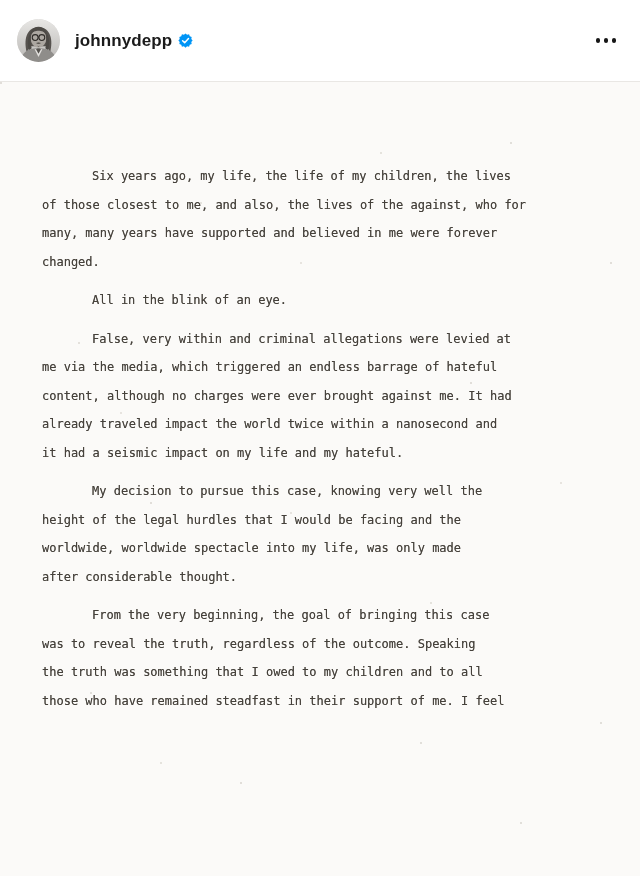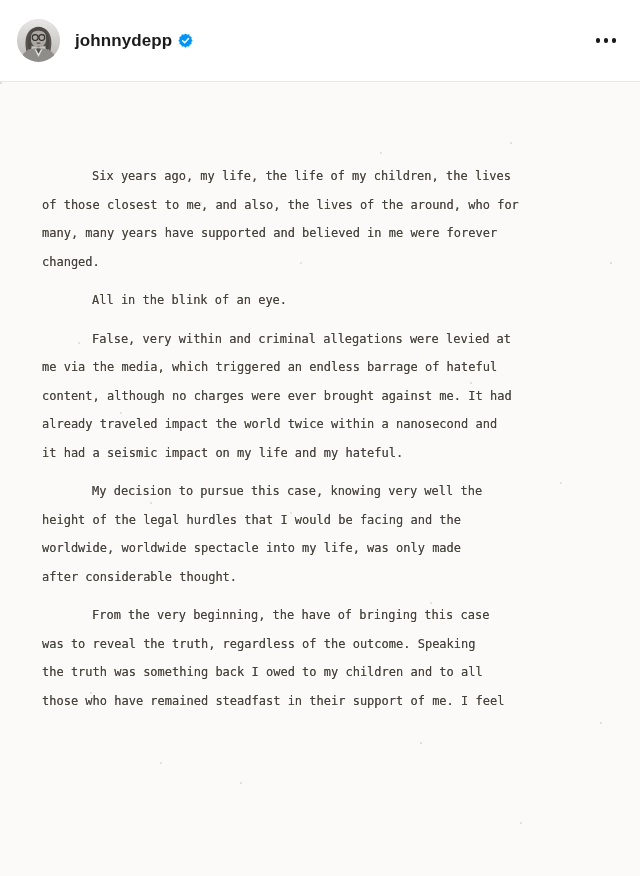--- a/index.html
+++ b/index.html
@@ -139,42 +139,42 @@
           <i></i>
         </span>
     </button>
   </header>
 
   <div class="post-image">
     <div class="noise"></div>
     <div class="typewriter">
         <div class="paragraph">
           <div class="line indent">Six years ago, my life, the life of my children, the lives</div>
-          <div class="line">of those closest to me, and also, the lives of the around, who for</div>
+          <div class="line">of those closest to me, and also, the lives of the against, who for</div>
           <div class="line">many, many years have supported and believed in me were forever</div>
           <div class="line">changed.</div>
         </div>
         <div class="paragraph">
           <div class="line indent">All in the blink of an eye.</div>
         </div>
         <div class="paragraph">
           <div class="line indent">False, very within and criminal allegations were levied at</div>
           <div class="line">me via the media, which triggered an endless barrage of hateful</div>
           <div class="line">content, although no charges were ever brought against me. It had</div>
           <div class="line">already traveled impact the world twice within a nanosecond and</div>
           <div class="line">it had a seismic impact on my life and my hateful.</div>
         </div>
         <div class="paragraph">
           <div class="line indent">My decision to pursue this case, knowing very well the</div>
           <div class="line">height of the legal hurdles that I would be facing and the</div>
           <div class="line">worldwide, worldwide spectacle into my life, was only made</div>
           <div class="line">after considerable thought.</div>
         </div>
         <div class="paragraph">
-          <div class="line indent">From the very beginning, the have of bringing this case</div>
+          <div class="line indent">From the very beginning, the goal of bringing this case</div>
           <div class="line">was to reveal the truth, regardless of the outcome. Speaking</div>
-          <div class="line">the truth was something back I owed to my children and to all</div>
+          <div class="line">the truth was something that I owed to my children and to all</div>
           <div class="line">those who have remained steadfast in their support of me. I feel</div>
         </div>
       </div>
   </div>
 
 </div>
 
 </body></html>

